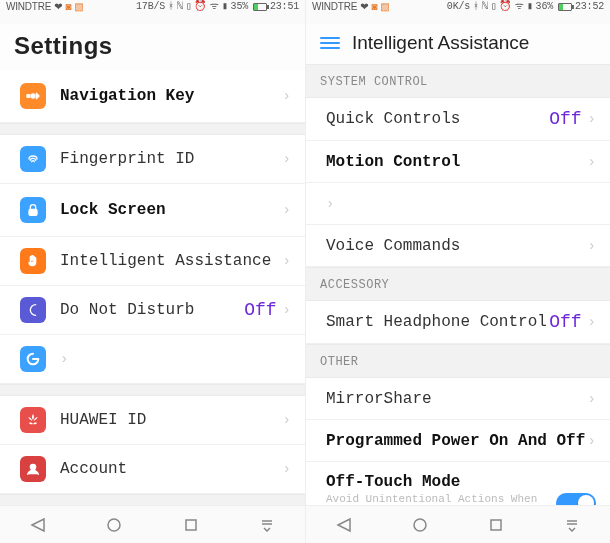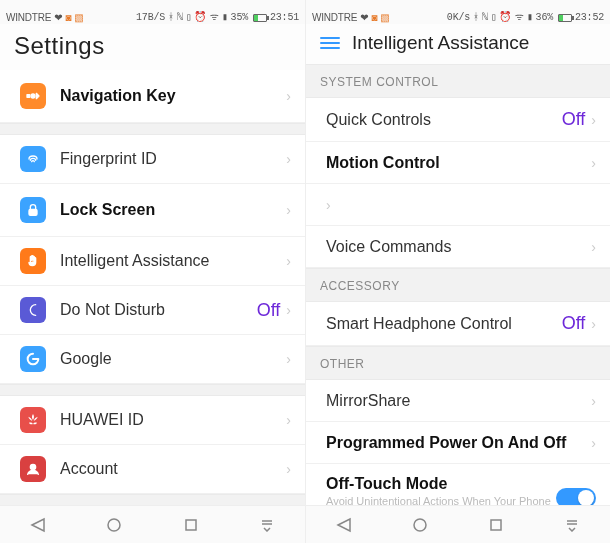--- a/index.html
+++ b/index.html
@@ -1,36 +1,36 @@
 <!DOCTYPE html>
 <html><head>
 <meta charset="utf-8">
 <style>
   * { margin: 0; padding: 0; box-sizing: border-box; }
   body { font-family: -apple-system, "Helvetica Neue", Arial, sans-serif; background: #fdfdfd; width: 610px; height: 543px; overflow: hidden; display: flex; }
   .pane { width: 305px; height: 543px; display: flex; flex-direction: column; background: #fdfdfd; position: relative;}
   .pane + .pane { border-left: 1px solid #eee; }
 
   
-  .status { height: 22px; background: #fafafa; display: flex; align-items: flex-start; font-size: 10px; color: #555; padding: 12px 6px; justify-content: space-between; letter-spacing: -0.2px;}
+  .status { height: 22px; background: #fafafa; display: flex; align-items: flex-end; font-size: 10px; color: #555; padding: 12px 6px; justify-content: space-between; letter-spacing: -0.2px;}
   .status .left, .status .right { display: flex; align-items: center; gap: 3px; }
   .status .right { font-size: 10px; font-family: Liberation Mono, monospace; }
   .batt { display:inline-block; width:14px; height:8px; border:1px solid #666; border-radius:1px; position:relative; margin-left:2px;}
   .batt::after { content:""; position:absolute; right:-3px; top:1px; width:2px; height:4px; background:#666;}
   .batt .fill { display:block; height:100%; background:#4fcf60;}
   .sicon { font-size:10px; line-height:1; color:#555;}
 
   
   .titlebar { padding: 8px 14px 10px 14px; display:flex; align-items:center; gap:12px;}
-  .titlebar.h1 { font-size: 24px; font-weight: 400; color:#222; letter-spacing:0.5px;}
+  .titlebar.h1 { font-size: 24px; font-weight: 700; color:#222; letter-spacing:0.5px;}
   .titlebar.h2 { font-size: 19px; font-weight: 500; color:#222;}
   .titlebar.h2 .burger { width:20px; display:inline-flex; flex-direction:column; gap:3px;}
   .titlebar.h2 .burger span { height:2px; background:#3399ff; border-radius:1px;}
 
-  .scroll { flex:1; overflow:hidden; }
+  .scroll { flex:1; overflow:hidden;font-family:Liberation Mono, monospace; }
 
   
   .row { display:flex; align-items:center; padding: 11px 14px 11px 20px; background:#fff; position:relative; min-height:42px;}
   .row.tall { min-height:48px; padding-top:13px; padding-bottom:13px;}
   .row + .row { border-top: 0; }
   .row.sep { border-bottom: 1px solid #f0f0f0; }
   .row .iconwrap { width:26px; height:26px; border-radius:6px; display:flex; align-items:center; justify-content:center; margin-right:14px; flex-shrink:0;}
   .row .iconwrap svg, .row .iconwrap .glyph { color:#fff; font-size:16px;}
   .row .label { flex:1; font-size:16px; color:#333; }
   .row .label.bold { font-weight:600; color:#111;}
@@ -146,21 +146,20 @@
         <span class="label ">Do Not Disturb</span>
         <span class="val">Off</span>
         <span class="chev">›</span>
       </div>
       <div class="row sep">
         <span class="iconwrap ic-gblue">
           <svg width="16" height="16" viewBox="0 0 24 24" fill="none" stroke="white" stroke-width="2" stroke-linecap="round" stroke-linejoin="round">
             <path d="M12 4a8 8 0 108 8h-8" stroke-width="3"></path>
           </svg>
         </span>
-        <span class="label ">Google</span>
         <span class="chev">›</span>
       </div>
       <div class="gap"></div>
       <div class="row sep">
         <span class="iconwrap ic-red">
           <svg width="16" height="16" viewBox="0 0 24 24" fill="none" stroke="white" stroke-width="2" stroke-linecap="round" stroke-linejoin="round">
             <path d="M12 3c2 3 2 6 0 9-2-3-2-6 0-9zM5 7c3 1 5 3 6 6-3-1-5-3-6-6zM19 7c-3 1-5 3-6 6 3-1 5-3 6-6zM6 16c3-1 5 0 6 2-3 1-5 0-6-2zM18 16c-3-1-5 0-6 2 3 1 5 0 6-2z" fill="white" stroke="none"></path>
           </svg>
         </span>
         <span class="label ">HUAWEI ID</span>

